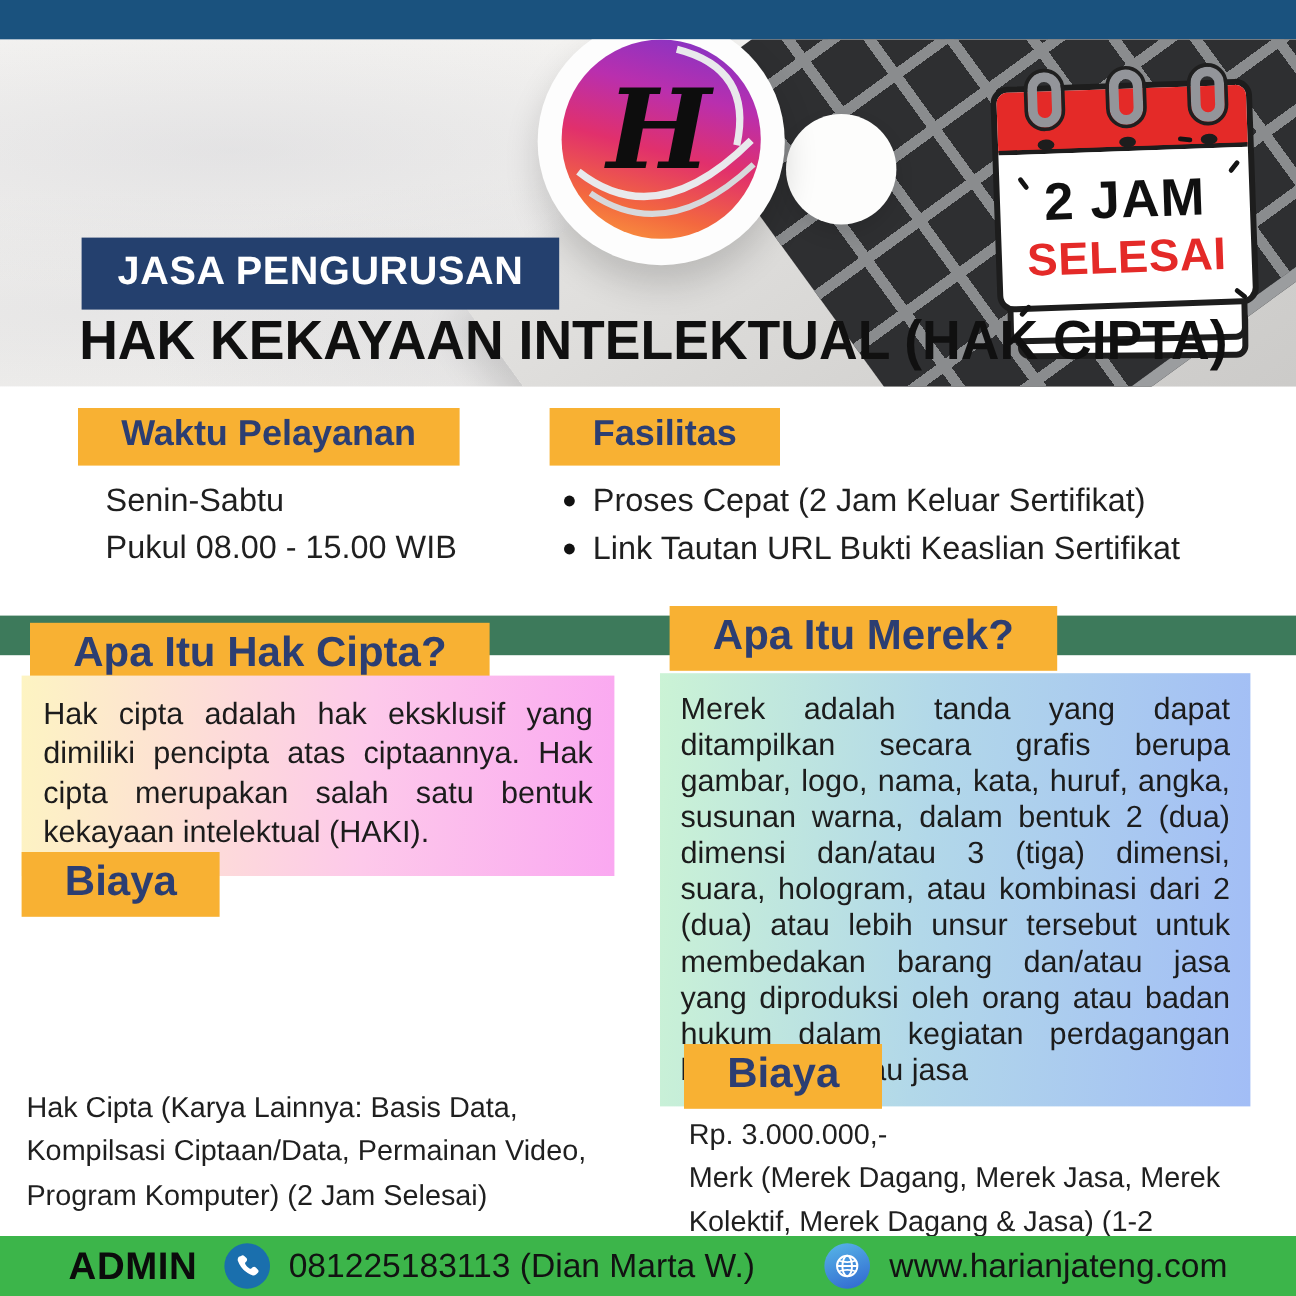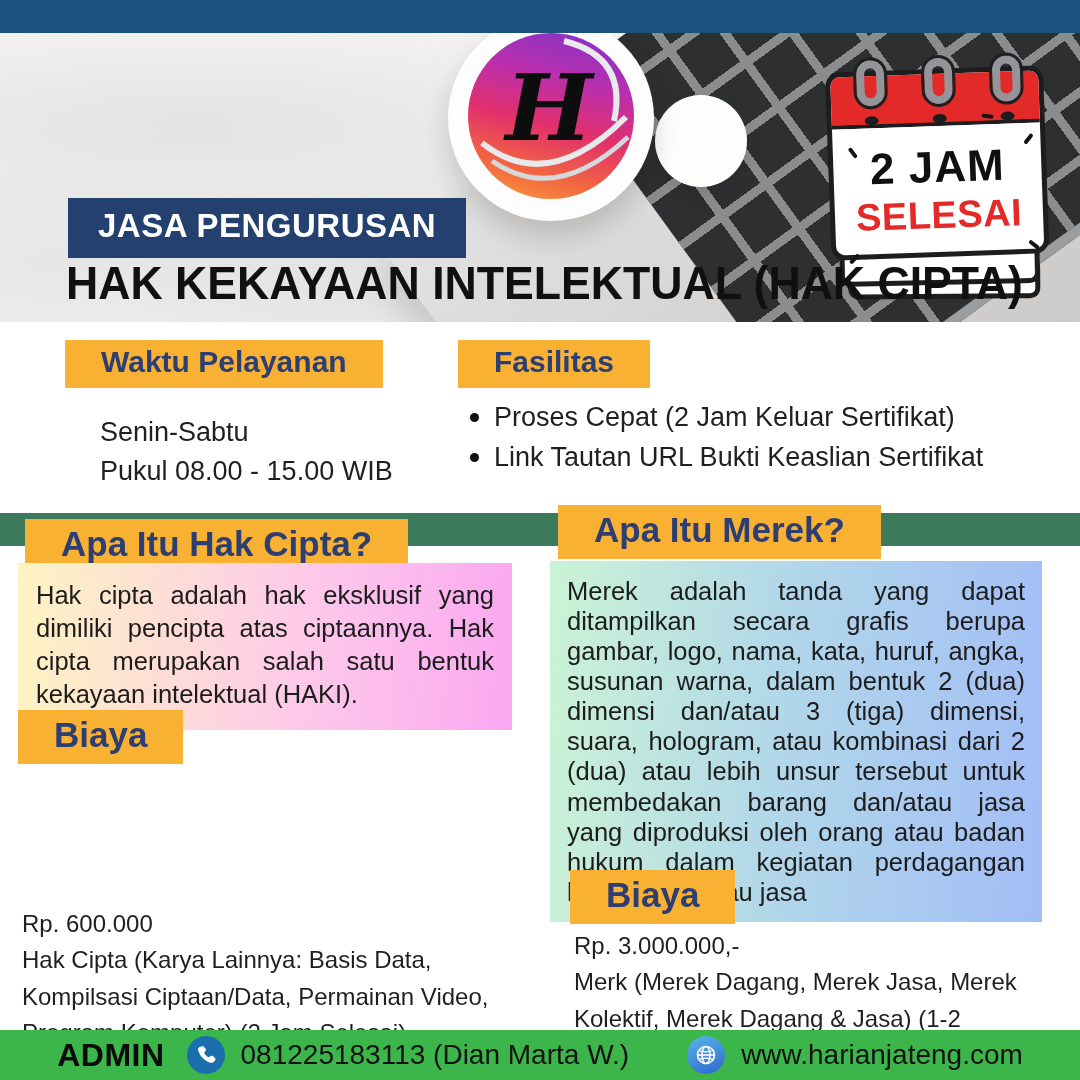--- a/index.html
+++ b/index.html
@@ -83,21 +83,21 @@
     font-size:33px; font-weight:700; letter-spacing:.5px; padding:9px 30px 13px; }
   .title { left:66px; top:256px; font-size:46px; font-weight:800; color:#101010;
     letter-spacing:0; white-space:nowrap; transform:scaleX(.97); transform-origin:left; }
 
   
   .tag { display:inline-block; background:#F8B133; color:#2C3E72;
     font-weight:800; padding:5px 36px 9px; }
   .tag-lg { font-size:30px; }
   .tag-md { font-size:35px; }
   .waktu-tag { left:65px; top:340px; }
-  .waktu-lines { left:100px; top:398px; font-size:27px; color:#1f1f1f; line-height:1.45;margin-top:15px; }
+  .waktu-lines { left:88px; top:398px; font-size:27px; color:#1f1f1f; line-height:1.45; }
   .fasilitas-tag { left:458px; top:340px; }
   .fasilitas-list { left:464px; top:398px; }
   .fasilitas-list li { list-style:none; position:relative; padding-left:30px;
     font-size:27px; color:#1f1f1f; line-height:1.48; }
   .fasilitas-list li::before { content:""; position:absolute; left:6px; top:15px;
     width:9px; height:9px; border-radius:50%; background:#111; }
 
   
   .band { left:0; top:513px; width:1080px; height:33px; background:#3D7A5B; }
 
@@ -194,21 +194,20 @@
     <li>Link Tautan URL Bukti Keaslian Sertifikat</li>
   </ul>
 
   <div class="abs band"></div>
 
   <div class="abs tag tag-md hc-tag">Apa Itu Hak Cipta?</div>
   <div class="abs hc-box">Hak cipta adalah hak eksklusif yang dimiliki pencipta atas ciptaannya. Hak cipta merupakan salah satu bentuk kekayaan intelektual (HAKI).</div>
   <div class="abs tag tag-md biaya-left">Biaya</div>
 
   <div class="abs price price-600">
-    <span class="amount">Rp. 600.000</span>
     <span>Hak Cipta (Karya Lainnya: Basis Data, Kompilsasi Ciptaan/Data, Permainan Video, Program Komputer) (2 Jam Selesai)</span>
   </div>
 
   <div class="abs tag tag-md mk-tag">Apa Itu Merek?</div>
   <div class="abs mk-box">Merek adalah tanda yang dapat ditampilkan secara grafis berupa gambar, logo, nama, kata, huruf, angka, susunan warna, dalam bentuk 2 (dua) dimensi dan/atau 3 (tiga) dimensi, suara, hologram, atau kombinasi dari 2 (dua) atau lebih unsur tersebut untuk membedakan barang dan/atau jasa yang diproduksi oleh orang atau badan hukum dalam kegiatan perdagangan barang dan/atau jasa</div>
   <div class="abs tag tag-md biaya-right">Biaya</div>
 
   <div class="abs price price-3m">
     <span class="amount">Rp. 3.000.000,-</span>
     <span>Merk (Merek Dagang, Merek Jasa, Merek Kolektif, Merek Dagang &amp; Jasa) (1-2 Minggu):</span>

